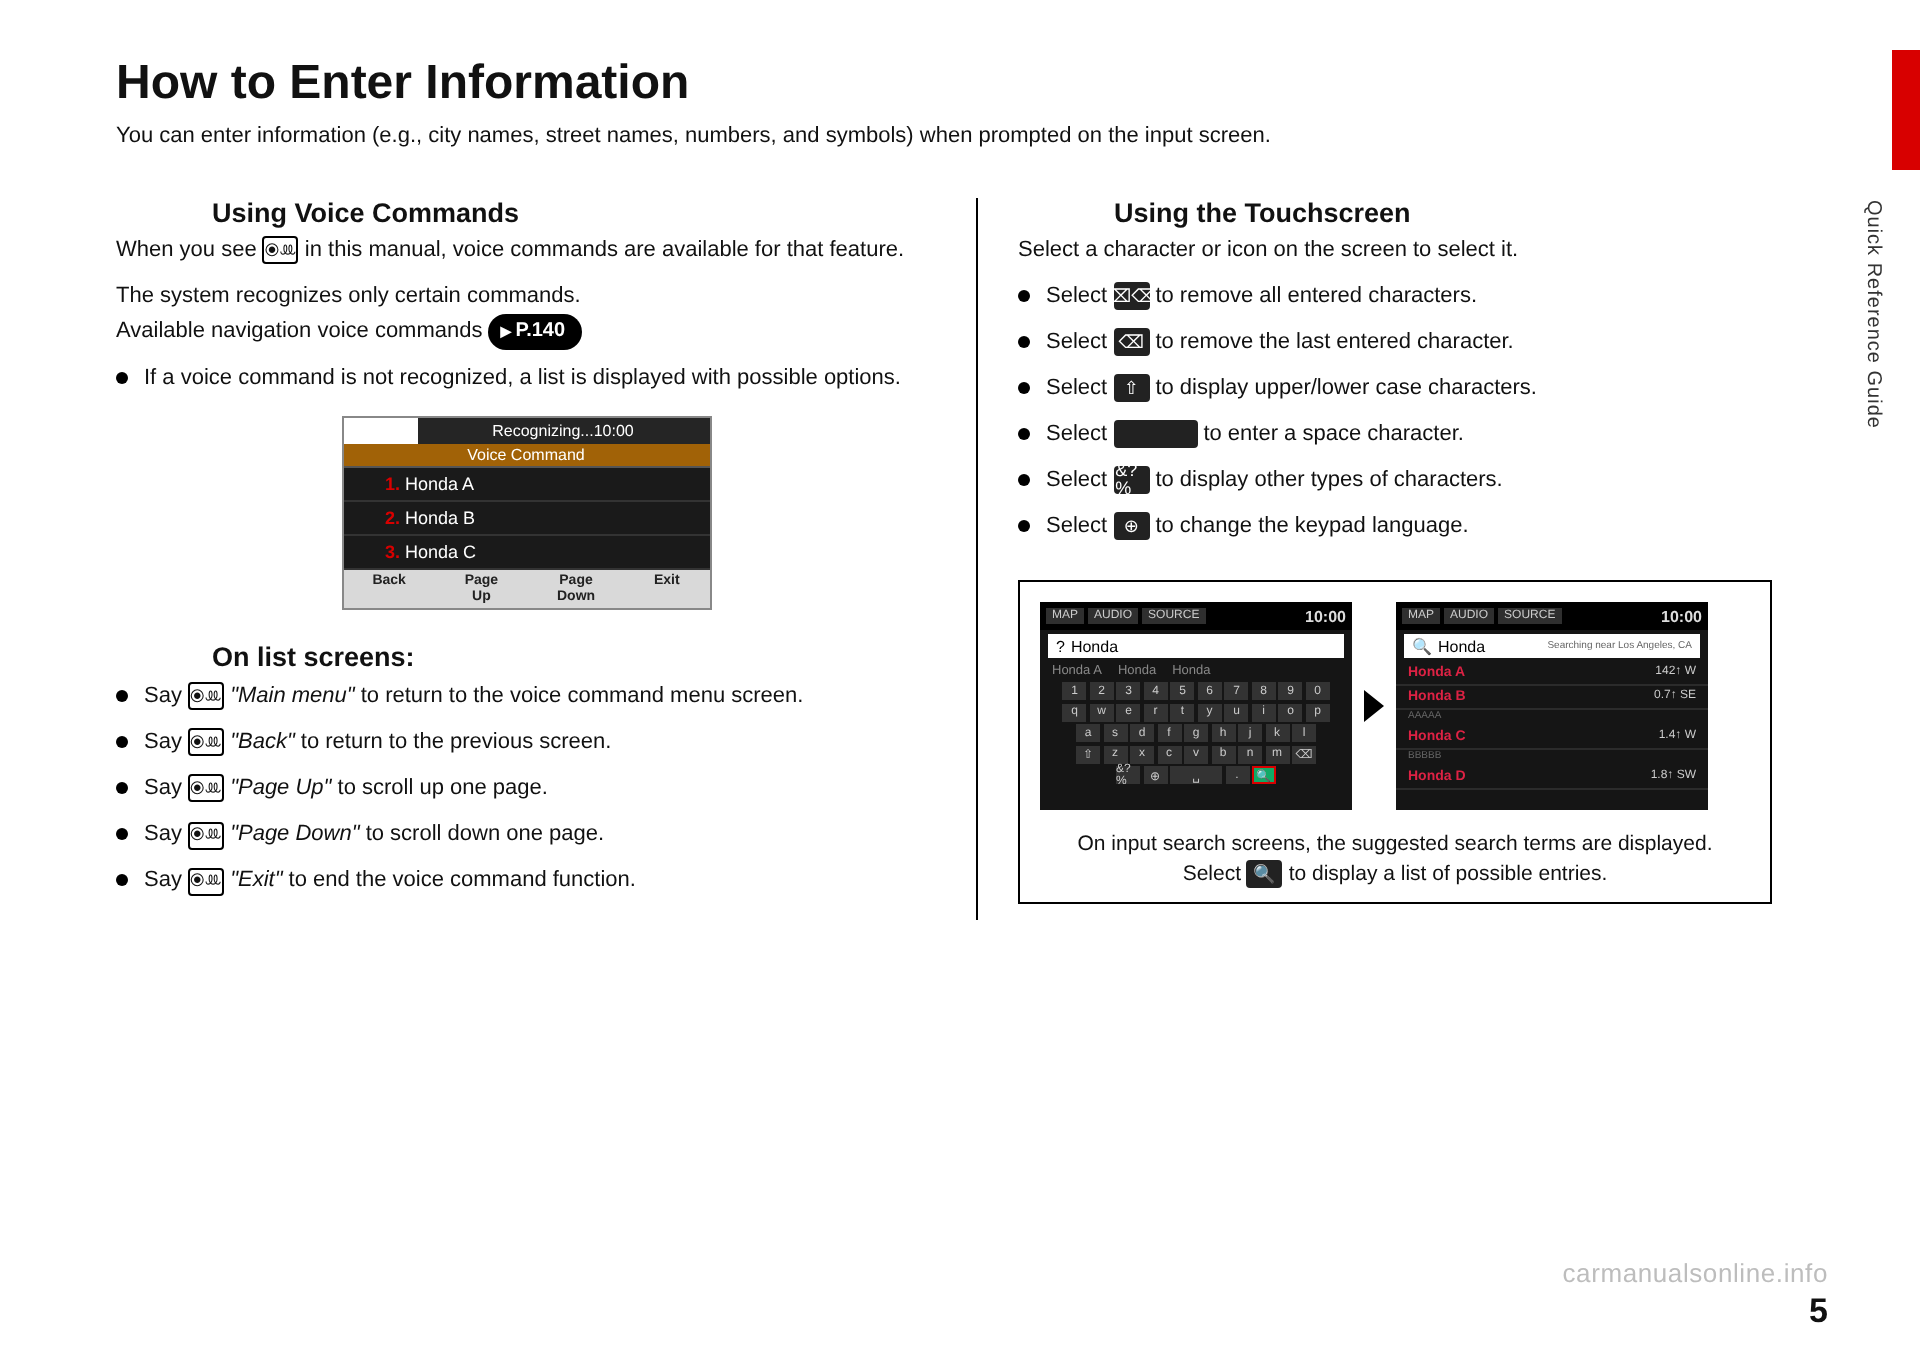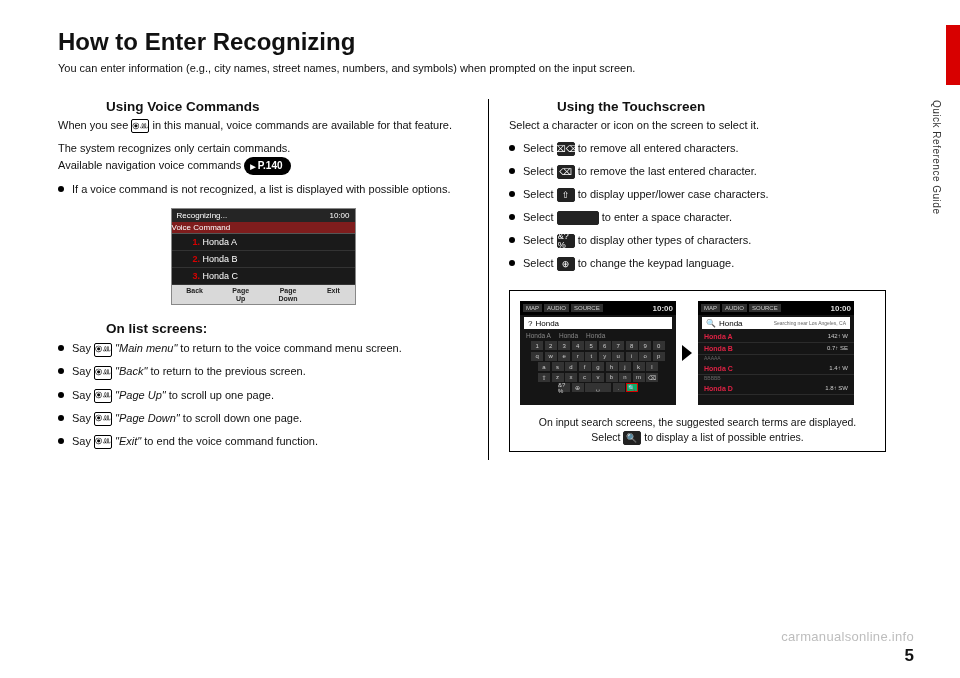--- a/index.html
+++ b/index.html
@@ -122,27 +122,28 @@
   .vc-shot {
     width: 185px;
     margin: 6px auto 12px auto;
     border: 1px solid #888;
     font-size: 8px;
     color: #fff;
   }
   .vc-top {
     background: #252525;
     display: flex;
-    justify-content: space-between;
+    justify-content: center;
     padding: 2px 5px;
     font-size: 8px;
+    margin-left: 37px;
   }
   .vc-bar {
-    background: #7f1d1d;
-    text-align: left;
+    background: #a16207;
+    text-align: center;
     padding: 1px 0;
     font-size: 8px;
     border-bottom: 1px solid #555;
   }
   .vc-item {
     background: #1a1a1a;
     padding: 3px 21px;
     border-bottom: 1px solid #333;
     font-size: 9px;
   }
@@ -273,21 +274,21 @@
     margin-left: 42px;
   }
 </style>
 </head>
 <body>
 
 <div class="page">
   <div class="red-tab"></div>
   <div class="side-text">Quick Reference Guide</div>
 
-  <h1>How to Enter Recognizing</h1>
+  <h1>How to Enter Information</h1>
   <p class="intro">You can enter information (e.g., city names, street names, numbers, and symbols) when prompted on the input screen.</p>
 
   <div class="columns">
 
     <div class="col-left">
       <h2>Using Voice Commands</h2>
       <p class="para">
         <span>When you see </span><span class="icon-box">⦿ꔛ</span><span> in this manual, voice commands are available for that feature.</span>
       </p>
       <p>The system recognizes only certain commands.</p>

